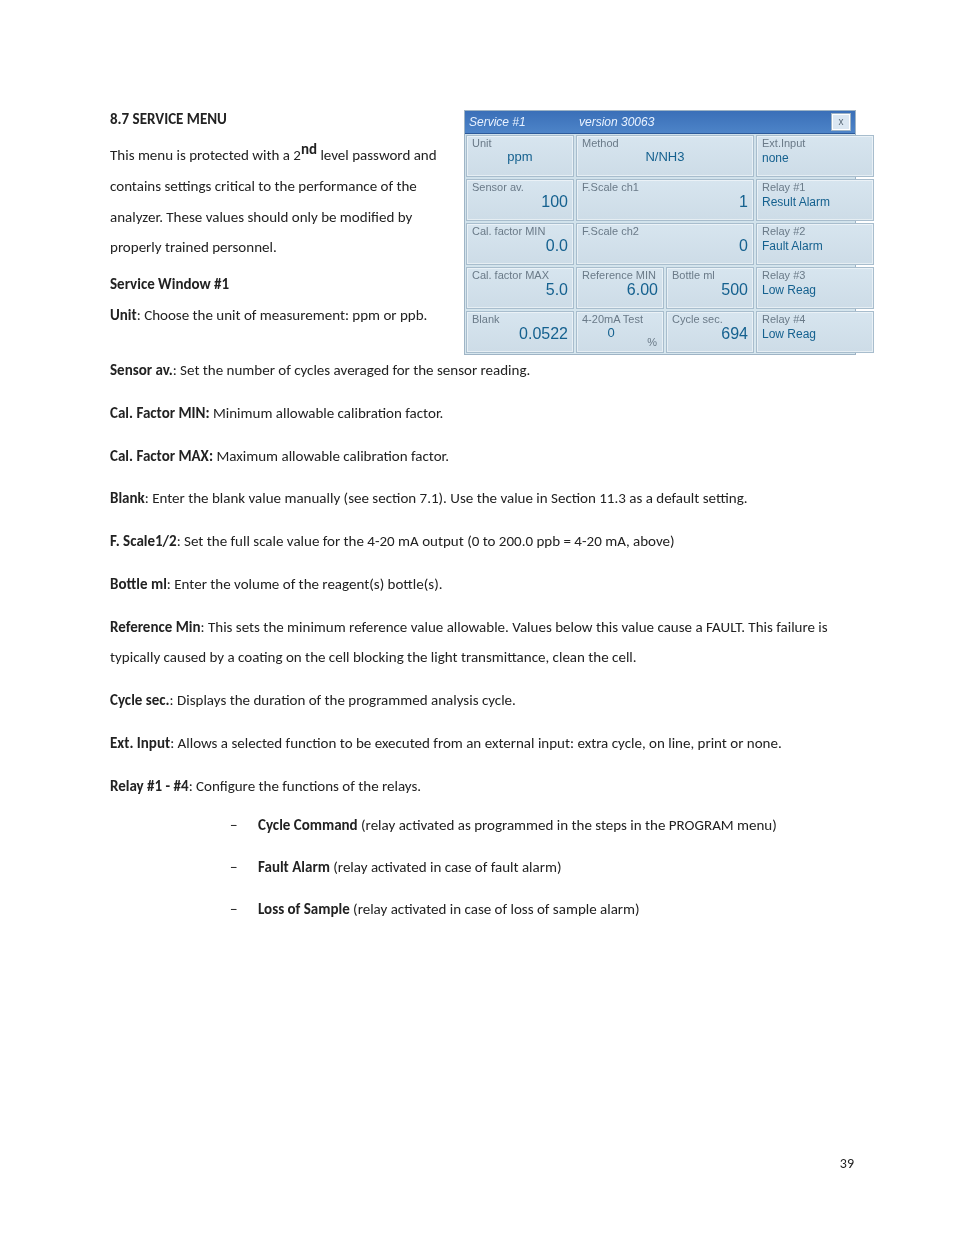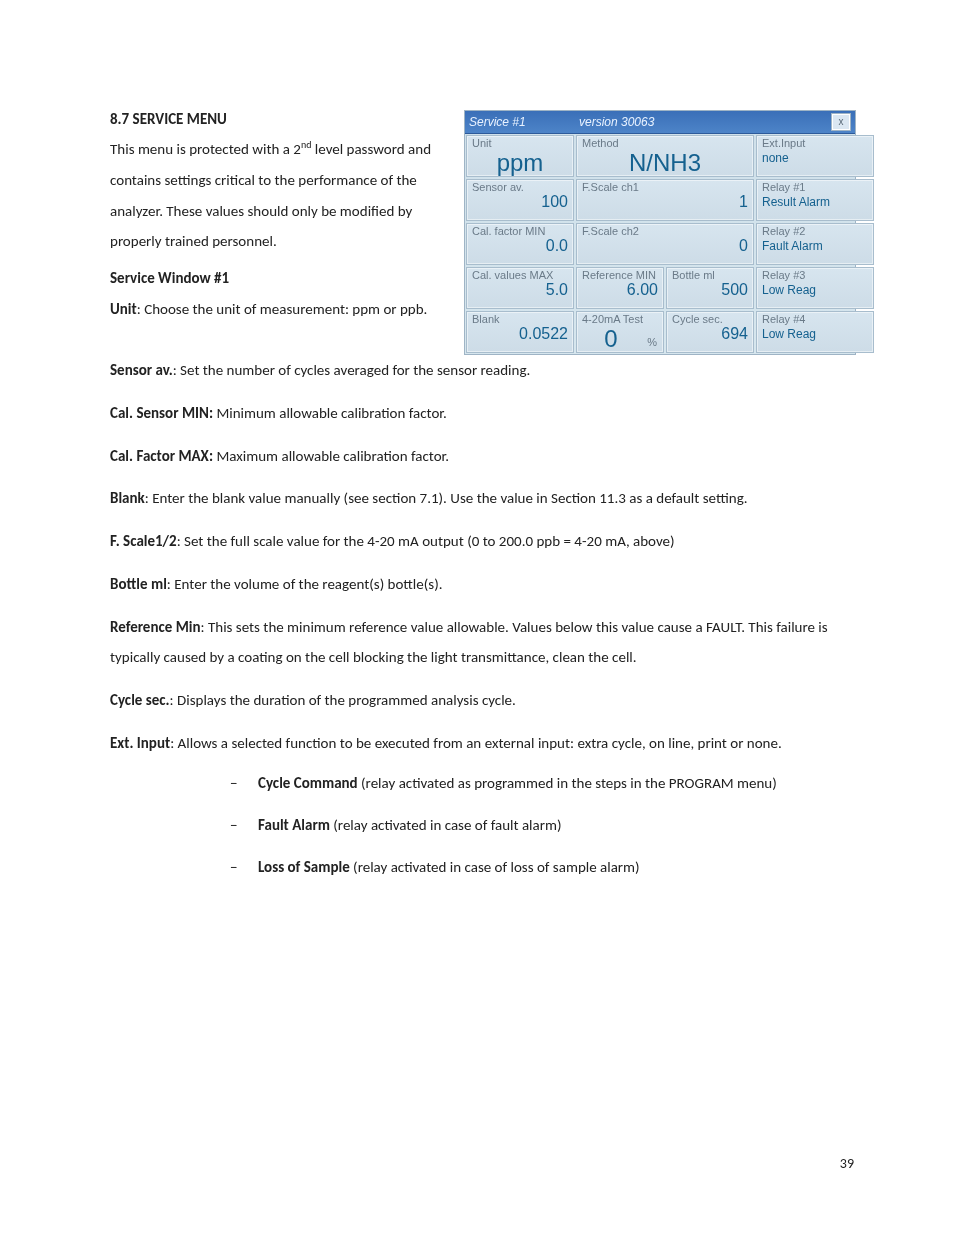--- a/index.html
+++ b/index.html
@@ -19,22 +19,23 @@
   }
   .heading {
     font-weight: bold;
     font-size: 15px;
     margin-bottom: 6px;
   }
   .intro {
     line-height: 2.05;
   }
   sup {
-    font-size: 10px;
+    font-size: 15px;
     vertical-align: super;
+    font-weight: bold;
   }
   .bold { font-weight: bold; }
   .para {
     line-height: 2.05;
     margin: 0 0 16px 0;
   }
   .def-list .para { margin-bottom: 12px; }
   .bullets {
     margin-left: 120px;
     margin-top: 6px;
@@ -119,21 +120,21 @@
   }
   .cell .big {
     font-size: 16px;
     color: #15618f;
     text-align: right;
     display: block;
     margin-top: 0px;
     font-family: Arial, sans-serif;
   }
   .cell .bigC {
-    font-size: 24px;
+    font-size: 13px;
     color: #15618f;
     text-align: center;
     display: block;
     margin-top: 0px;
   }
   .cell .txtval {
     font-size: 12px;
     color: #15618f;
     display: block;
     margin-top: 2px;
@@ -195,21 +196,21 @@
         <div class="cell span2">
           <span class="lbl">F.Scale ch2</span>
           <span class="big">0</span>
         </div>
         <div class="cell">
           <span class="lbl">Relay #2</span>
           <span class="txtval">Fault Alarm</span>
         </div>
 
         <div class="cell">
-          <span class="lbl">Cal. values MAX</span>
+          <span class="lbl">Cal. factor MAX</span>
           <span class="big">5.0</span>
         </div>
         <div class="cell">
           <span class="lbl">Reference MIN</span>
           <span class="big">6.00</span>
         </div>
         <div class="cell">
           <span class="lbl">Bottle ml</span>
           <span class="big">500</span>
         </div>
@@ -242,28 +243,29 @@
   <div class="heading">8.7 SERVICE MENU</div>
 
   <div class="intro clearfix">
     <span>This menu is protected with a 2</span><sup>nd</sup><span> level password and contains settings critical to the performance of the analyzer. These values should only be modified by properly trained personnel.</span>
     <div class="bold" style="margin-top:6px;">Service Window #1</div>
     <div class="para"><span class="bold">Unit</span><span>: Choose the unit of measurement: ppm or ppb.</span></div>
   </div>
 
   <div class="def-list">
     <p class="para"><span class="bold">Sensor av.</span><span>: Set the number of cycles averaged for the sensor reading.</span></p>
-    <p class="para"><span class="bold">Cal. Sensor MIN:</span><span> Minimum allowable calibration factor.</span></p>
+    <p class="para"><span class="bold">Cal. Factor MIN:</span><span> Minimum allowable calibration factor.</span></p>
     <p class="para"><span class="bold">Cal. Factor MAX:</span><span> Maximum allowable calibration factor.</span></p>
     <p class="para"><span class="bold">Blank</span><span>: Enter the blank value manually (see section 7.1). Use the value in Section 11.3 as a default setting.</span></p>
     <p class="para"><span class="bold">F. Scale1/2</span><span>: Set the full scale value for the 4-20 mA output (0 to 200.0 ppb = 4-20 mA, above)</span></p>
     <p class="para"><span class="bold">Bottle ml</span><span>: Enter the volume of the reagent(s) bottle(s).</span></p>
     <p class="para"><span class="bold">Reference Min</span><span>: This sets the minimum reference value allowable. Values below this value cause a FAULT. This failure is typically caused by a coating on the cell blocking the light transmittance, clean the cell.</span></p>
     <p class="para"><span class="bold">Cycle sec.</span><span>: Displays the duration of the programmed analysis cycle.</span></p>
     <p class="para"><span class="bold">Ext. Input</span><span>: Allows a selected function to be executed from an external input: extra cycle, on line, print or none.</span></p>
+    <p class="para"><span class="bold">Relay #1 - #4</span><span>: Configure the functions of the relays.</span></p>
   </div>
 
   <div class="bullets">
     <div class="row">
       <div class="dash">−</div>
       <div class="txt justify"><span class="bold">Cycle Command</span><span> (relay activated as programmed in the steps in the PROGRAM menu)</span></div>
     </div>
     <div class="row">
       <div class="dash">−</div>
       <div class="txt"><span class="bold">Fault Alarm</span><span> (relay activated in case of fault alarm)</span></div>

